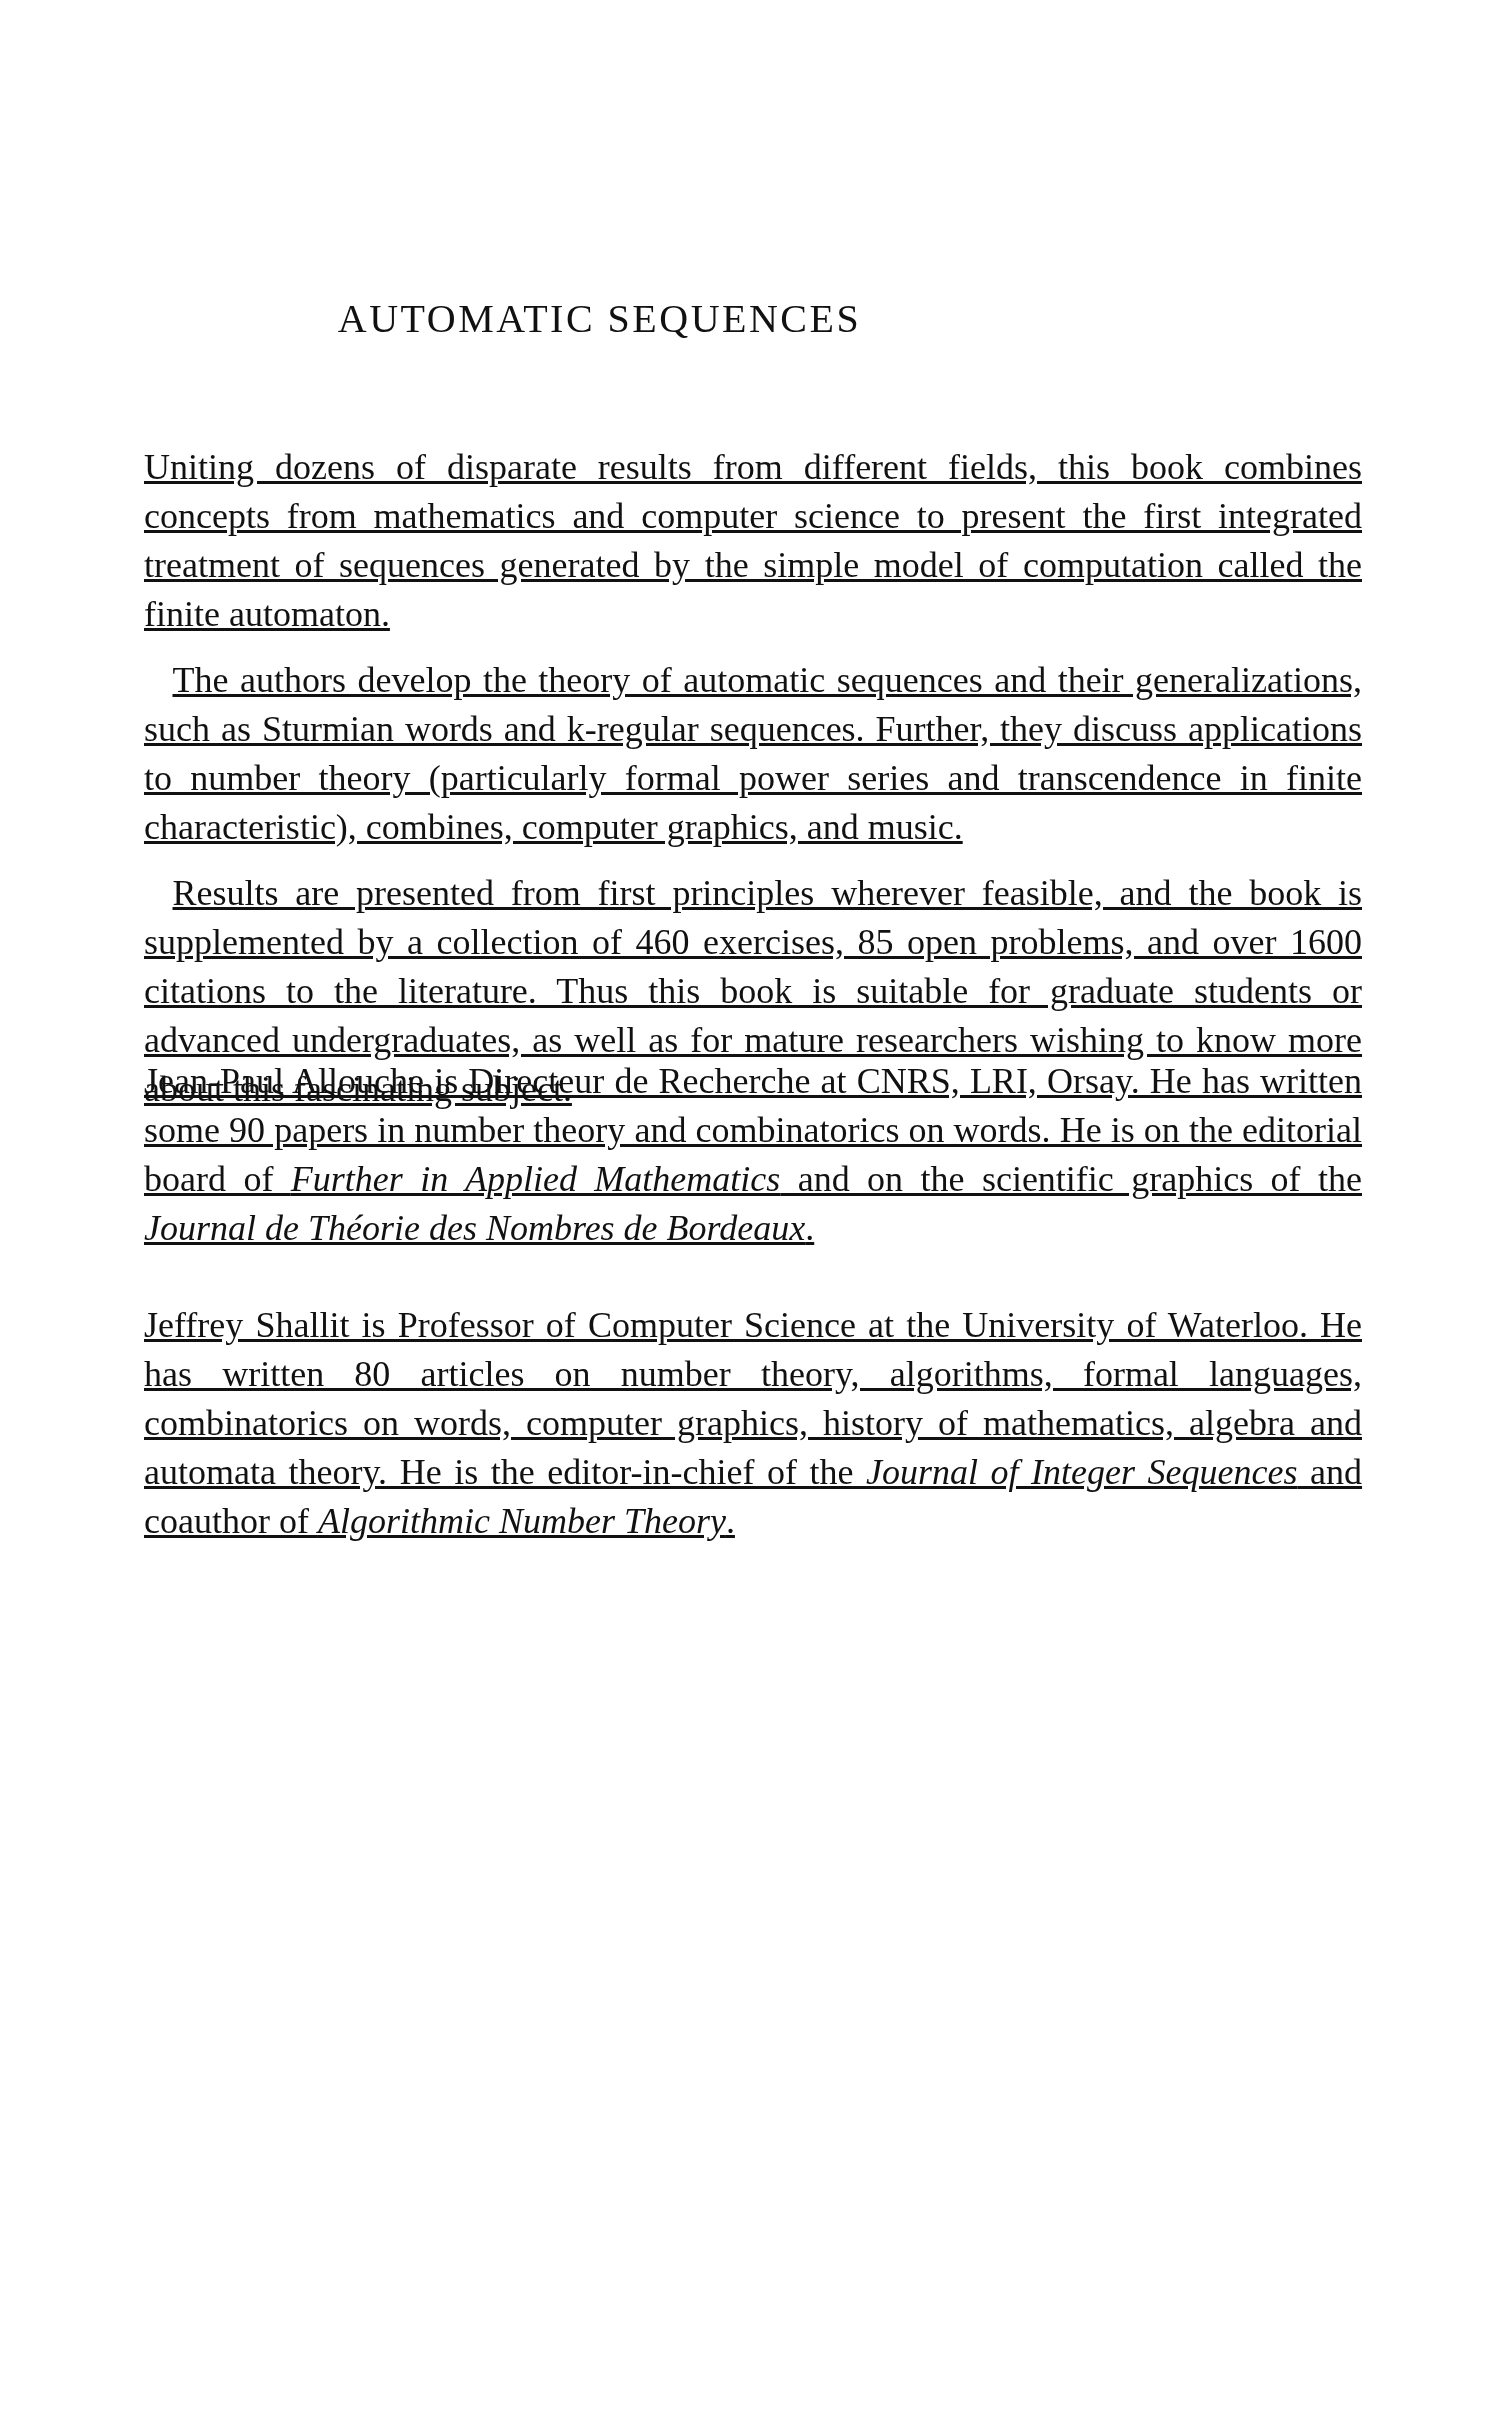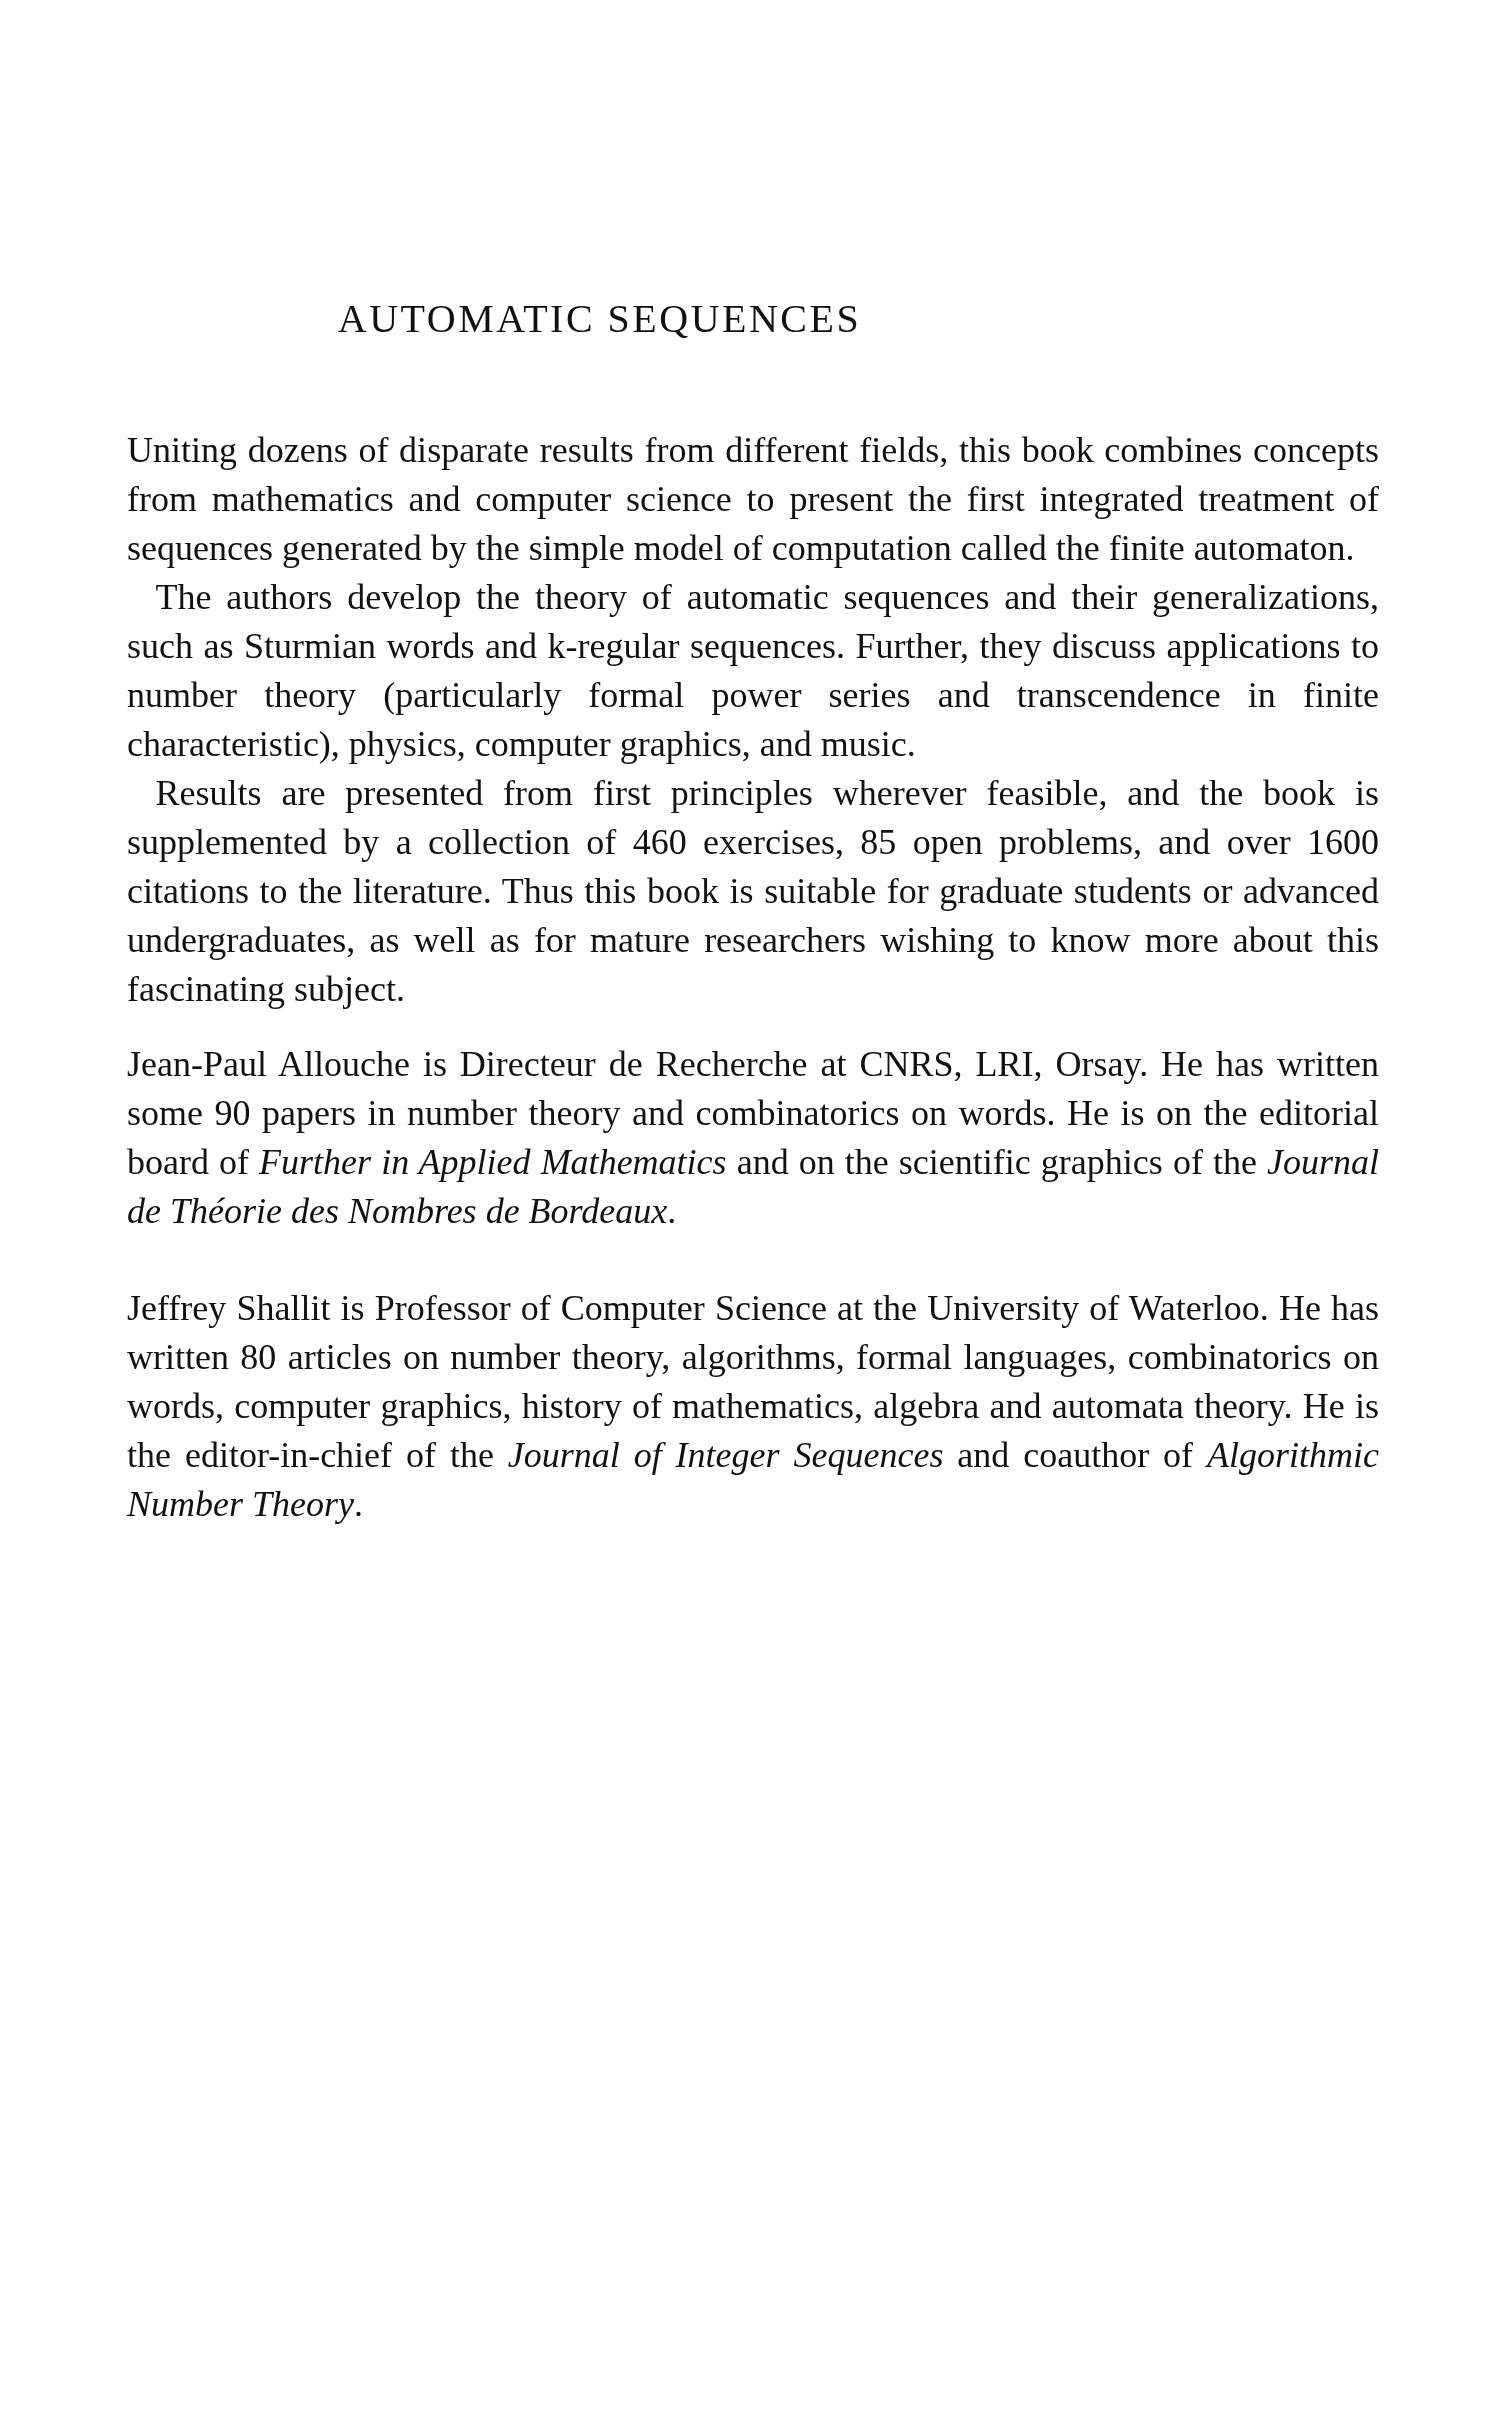--- a/index.html
+++ b/index.html
@@ -2,35 +2,35 @@
 <html style="font-size:13.4px"><head>
 <meta charset="utf-8">
 <style>
   html, body { margin: 0; padding: 0; background: #ffffff; }
   body { width: 1509px; height: 2413px; position: relative; overflow: hidden; color: #111111;
          font-family: "Liberation Serif", "DejaVu Serif", serif; }
   .title { position: absolute; left: 0; width: 1199px; top: 295px; text-align: center;
            font-size: 40px; letter-spacing: 2.5px; line-height: 47px; margin: 0; font-weight: normal; }
   .block { position: absolute; left: 127px; width: 1252px; font-size: 36px; line-height: 49px;
            text-align: justify; hyphens: none; }
-  .block p { margin: 0; }
+  .block p { margin: 17px; text-decoration: underline; }
   .indent { text-indent: 28.5px; }
   .blurb { top: 426px; }
   .bio1 { top: 1040px; }
   .bio2 { top: 1284px; }
   i { font-style: italic; }
 </style>
 </head>
 <body>
 
 <h1 class="title">AUTOMATIC SEQUENCES</h1>
 
 <div class="block blurb">
   <p>Uniting dozens of disparate results from different fields, this book combines concepts from mathematics and computer science to present the first integrated treatment of sequences generated by the simple model of computation called the finite automaton.</p>
-  <p class="indent">The authors develop the theory of automatic sequences and their generalizations, such as Sturmian words and k-regular sequences. Further, they discuss applications to number theory (particularly formal power series and transcendence in finite characteristic), physics, computer graphics, and music.</p>
+  <p class="indent">The authors develop the theory of automatic sequences and their generalizations, such as Sturmian words and k-regular sequences. Further, they discuss applications to number theory (particularly formal power series and transcendence in finite characteristic), combines, computer graphics, and music.</p>
   <p class="indent">Results are presented from first principles wherever feasible, and the book is supplemented by a collection of 460 exercises, 85 open problems, and over 1600 citations to the literature. Thus this book is suitable for graduate students or advanced undergraduates, as well as for mature researchers wishing to know more about this fascinating subject.</p>
 </div>
 
 <div class="block bio1">
   <p><span>Jean-Paul Allouche is Directeur de Recherche at CNRS, LRI, Orsay. He has written some 90 papers in number theory and combinatorics on words. He is on the editorial board of </span><i>Further in Applied Mathematics</i><span> and on the scientific graphics of the </span><i>Journal de Théorie des Nombres de Bordeaux</i><span>.</span></p>
 </div>
 
 <div class="block bio2">
   <p><span>Jeffrey Shallit is Professor of Computer Science at the University of Waterloo. He has written 80 articles on number theory, algorithms, formal languages, combinatorics on words, computer graphics, history of mathematics, algebra and automata theory. He is the editor-in-chief of the </span><i>Journal of Integer Sequences</i><span> and coauthor of </span><i>Algorithmic Number Theory</i><span>.</span></p>
 </div>

